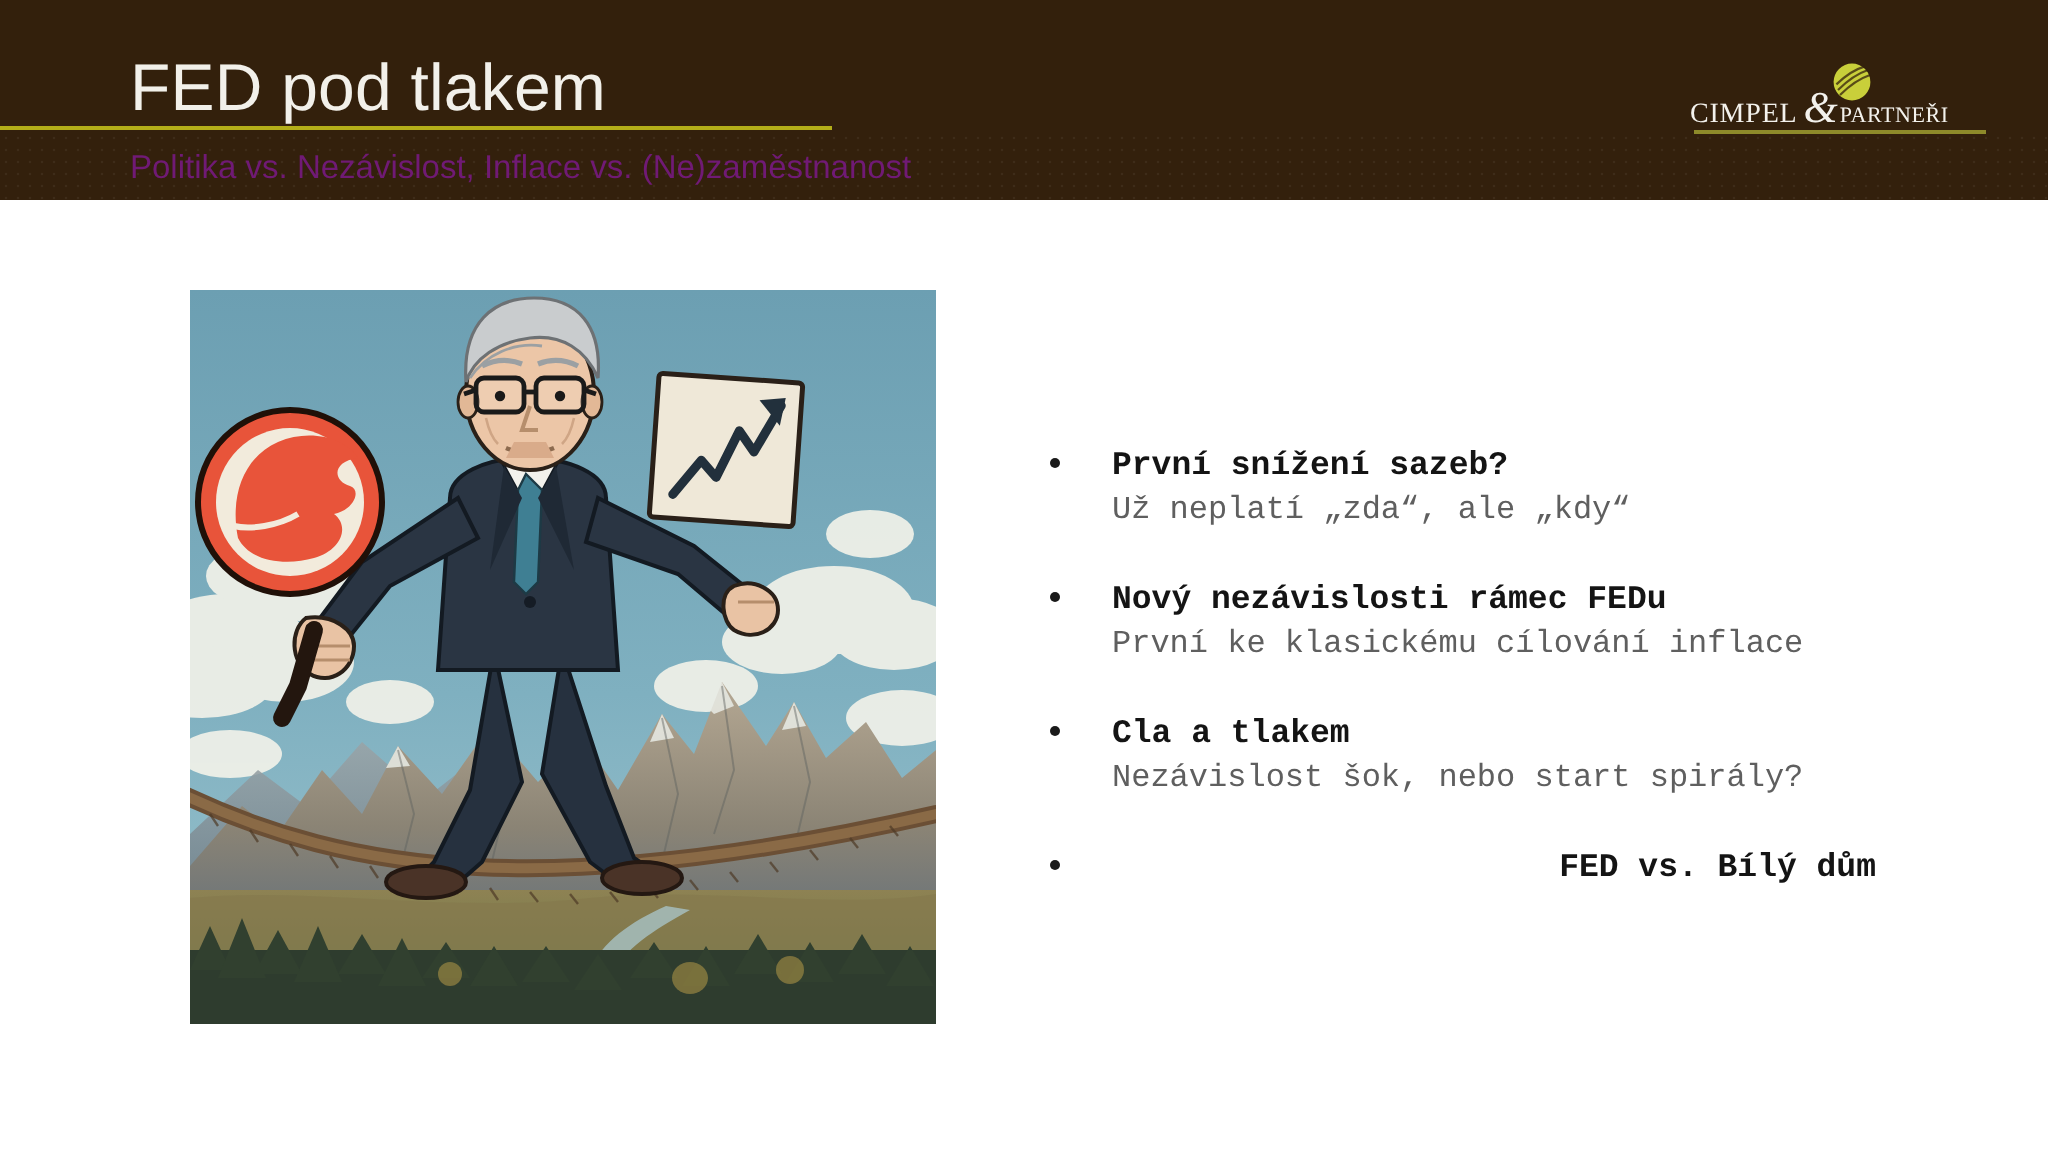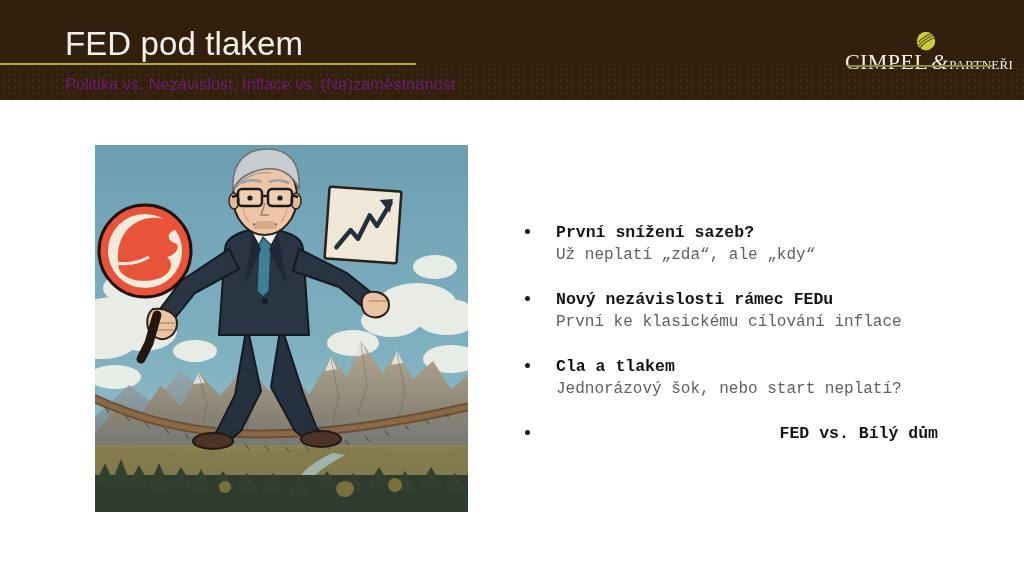--- a/index.html
+++ b/index.html
@@ -83,32 +83,32 @@
     position: absolute;
     left: 0;
     top: 11px;
     width: 150px;
     height: 26px;
     white-space: nowrap;
     color: #f3f1ec;
     font-family: "Liberation Serif", serif;
   }
   .logo-cimpel {
-    font-size: 31px;
+    font-size: 20px;
     letter-spacing: 0.4px;
     font-variant: small-caps;
     text-transform: lowercase;
   }
   .logo-amp {
     font-size: 22px;
     font-style: italic;
     padding: 0 1px 0 3px;
   }
   .logo-partneri {
-    font-size: 19px;
+    font-size: 16px;
     font-variant: small-caps;
     text-transform: lowercase;
     letter-spacing: 0.3px;
   }
   #logo-rule {
     position: absolute;
     left: 2px;
     top: 35px;
     width: 146px;
     height: 2px;
@@ -400,21 +400,21 @@
 
   <div class="bullet-item">
     <span class="bullet-marker"></span>
     <span class="bullet-head">Nový nezávislosti rámec FEDu</span>
     <span class="bullet-sub">První ke klasickému cílování inflace</span>
   </div>
 
   <div class="bullet-item">
     <span class="bullet-marker"></span>
     <span class="bullet-head">Cla a tlakem</span>
-    <span class="bullet-sub">Jednorázový šok, nebo start neplatí?</span>
+    <span class="bullet-sub">Nezávislost šok, nebo start spirály?</span>
   </div>
 
   <div class="bullet-item">
     <span class="bullet-marker"></span>
     <span class="bullet-head">FED vs. Bílý dům</span>
   </div>
 
 </div>
 
 </body></html>

